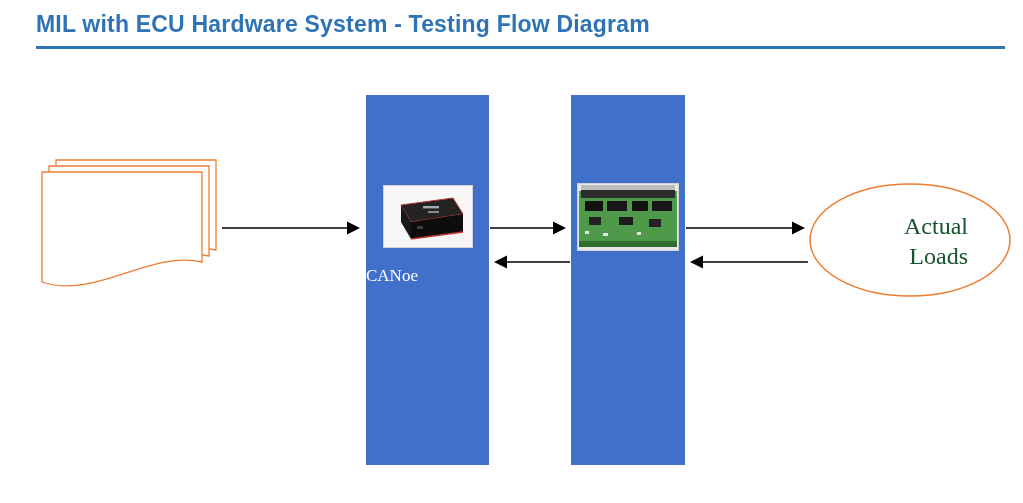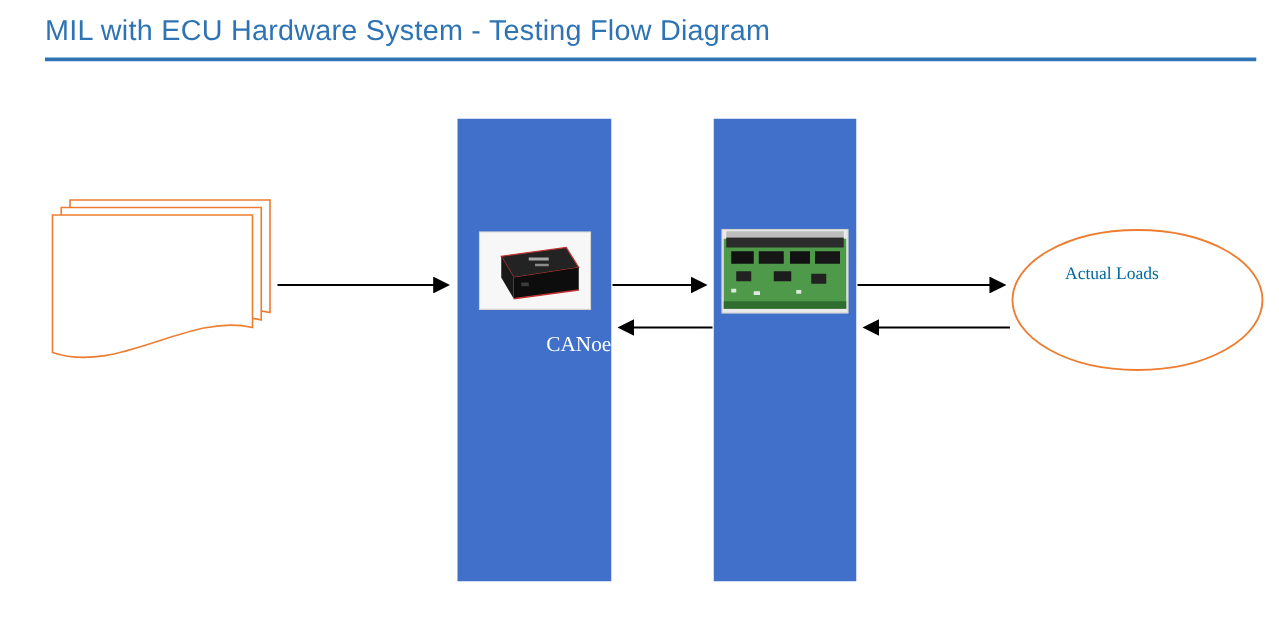--- a/index.html
+++ b/index.html
@@ -1,43 +1,43 @@
 <!DOCTYPE html>
 <html style="--title-blue: #2E74B5; --panel-blue: #4070C9; --accent-orange: #ED7D31; --arrow-black: #000000;"><head>
 <meta charset="utf-8">
 <style>
   *{margin:0;padding:0;box-sizing:border-box}
   html,body{background:#ffffff}
   .stage{position:relative;width:1023px;height:503px;background:#fff;overflow:hidden;
          font-family:"Liberation Sans",sans-serif}
-  .title{position:absolute;left:36px;top:11px;font-size:23px;font-weight:400;
+  .title{position:absolute;left:36px;top:11px;font-size:23px;font-weight:700;
          color:var(--title-blue,#2E74B5);letter-spacing:.2px;white-space:nowrap}
   .divider{position:absolute;left:36px;top:46px;width:969px;height:3px;
            background:var(--title-blue,#2E74B5)}
   .underlay{position:absolute;left:0;top:0;width:1023px;height:503px}
   .doc{fill:#ffffff;stroke:var(--accent-orange,#ED7D31);stroke-width:1.3}
   .ellipse{fill:#ffffff;stroke:var(--accent-orange,#ED7D31);stroke-width:1.5}
   .arrow{stroke:var(--arrow-black,#000);stroke-width:1.5}
   .serif-label{position:absolute;font-family:"Liberation Serif",serif;color:#111}
   .test-cases-label{left:57px;top:189px;font-size:22px}
   .panel{position:absolute;top:95px;height:370px;background:var(--panel-blue,#4070C9)}
   .panel-canoe{left:366px;width:123px}
   .panel-ecu{left:571px;width:114px}
-  .panel-label{position:absolute;left:0;width:100%;text-align:right;color:#fff;
+  .panel-label{position:absolute;left:0;width:100%;text-align:left;color:#fff;
                font-family:"Liberation Serif",serif;font-size:17px}
   .canoe-label{top:171px}
   .ecu-label{top:196px}
   .canoe-img{position:absolute;left:17px;top:90px}
   .ecu-img{position:absolute;left:6px;top:88px}
   .model-icon{position:absolute;left:21px;top:235px;width:80px;height:75px}
   .model-icon svg{position:absolute;left:0;top:0}
   .model-label{position:absolute;left:11px;top:47px;font-family:"Liberation Serif",serif;
                font-size:15px;color:#111}
-  .ellipse-label{position:absolute;left:852px;top:211px;width:116px;text-align:left;
-                 font-family:"Liberation Serif",serif;font-size:14px;color:#0369a1;line-height:1.25}
+  .ellipse-label{position:absolute;left:852px;top:211px;width:116px;text-align:right;
+                 font-family:"Liberation Serif",serif;font-size:24px;color:#14532d;line-height:1.25}
 </style>
 </head>
 <body>
 
 <div class="stage">
 
   <div class="title">MIL with ECU Hardware System - Testing Flow Diagram</div>
   <div class="divider"></div>
 
   <svg class="underlay" viewBox="0 0 1023 503" xmlns="http://www.w3.org/2000/svg">

